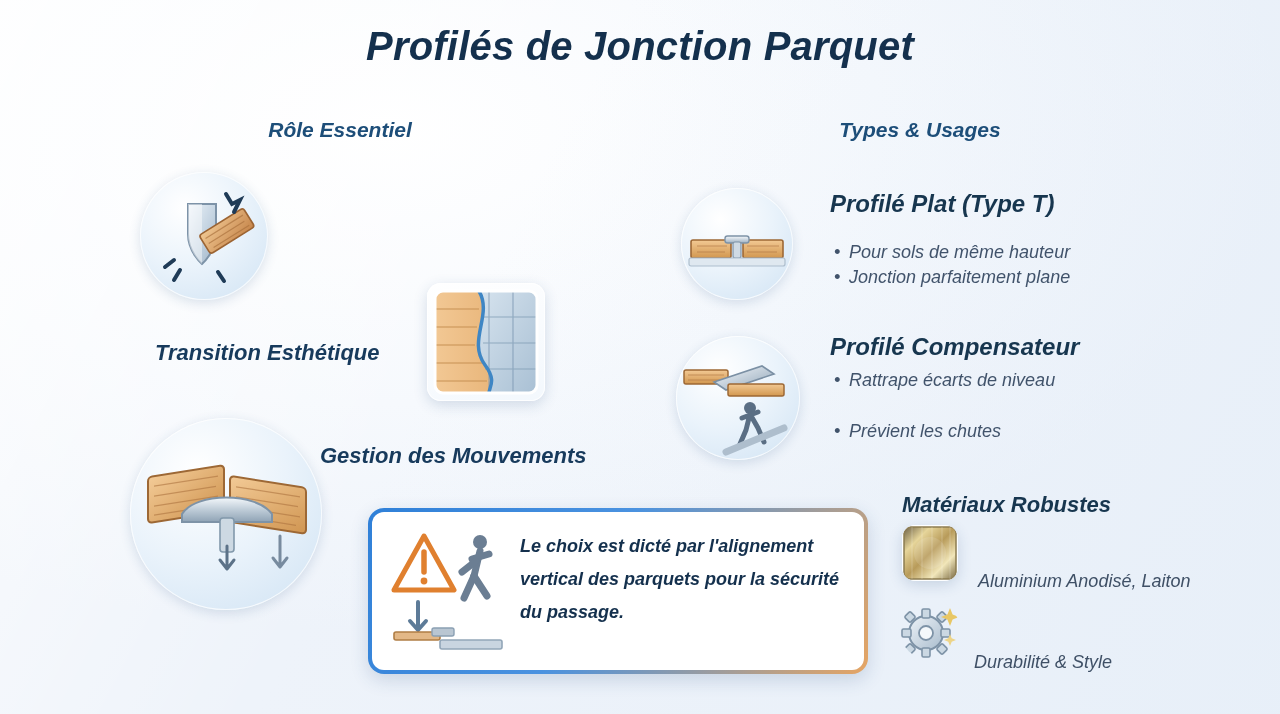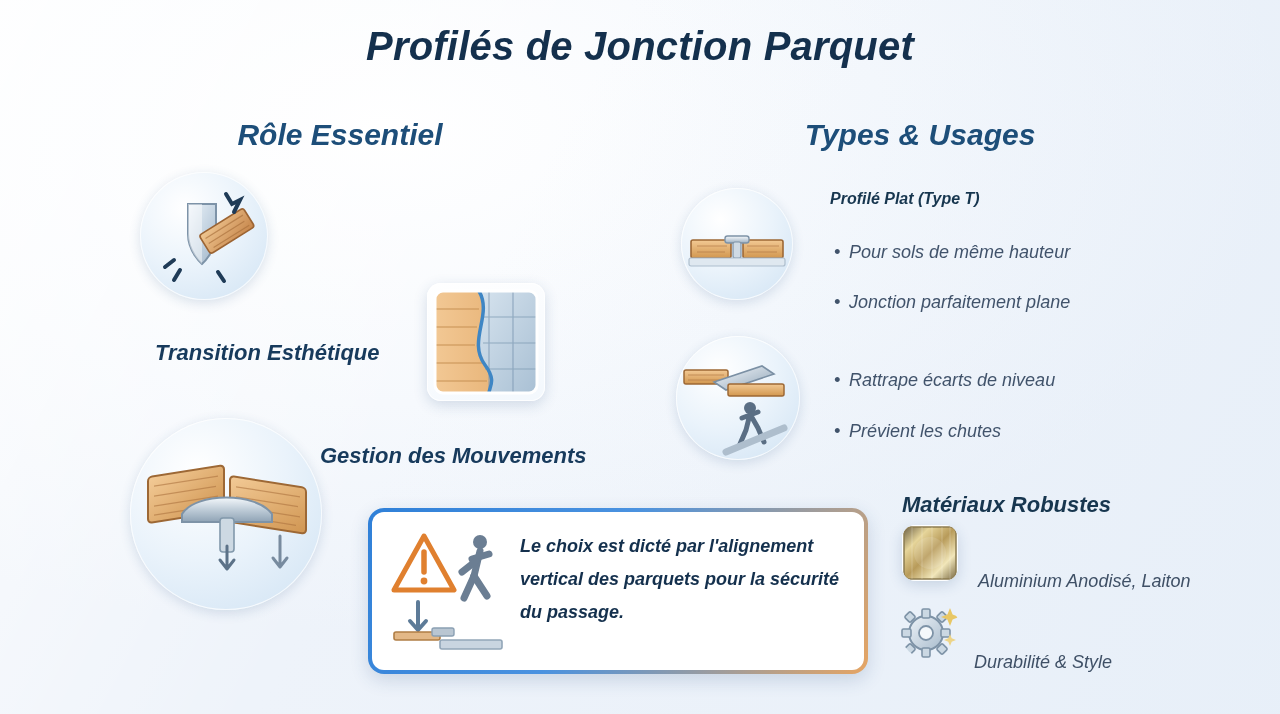--- a/index.html
+++ b/index.html
@@ -36,21 +36,21 @@
     width: 1280px;
     text-align: center;
     font-size: 40px;
     font-weight: bold;
     color: #14304d;
     letter-spacing: 0.2px;
   }
 
   .section-head {
     position: absolute;
-    font-size: 30px;
+    font-size: 21px;
     font-weight: bold;
     color: #1d4e79;
   }
   .section-head.left  { top: 118px; left: 165px; width: 350px; text-align: center; }
   .section-head.right { top: 118px; left: 745px; width: 350px; text-align: center; }
 
   
   .badge {
     position: absolute;
     border-radius: 50%;
@@ -74,21 +74,21 @@
     position: absolute;
     font-size: 22px;
     font-weight: bold;
     color: #173a5c;
     white-space: nowrap;
   }
 
   
   .rc-title {
     position: absolute;
-    font-size: 16px;
+    font-size: 24px;
     font-weight: bold;
     color: #17364f;
     white-space: nowrap;
   }
   .rc-bullet {
     position: absolute;
     font-size: 18px;
     color: #41536b;
     white-space: nowrap;
   }
@@ -261,21 +261,21 @@
       <rect x="44" y="48" width="24" height="7" rx="2.5" fill="url(#mt2)" stroke="#7e93a7" stroke-width="1.4"></rect>
       <rect x="52" y="54" width="8" height="16" rx="2" fill="#cfdae4" stroke="#7e93a7" stroke-width="1.2"></rect>
       <rect x="8" y="70" width="96" height="8" rx="2" fill="#dfe8f0" stroke="#aebecd" stroke-width="1.2"></rect>
     </svg>
   </div>
   <div class="rc-title" style="left:830px; top:190px;">Profilé Plat (Type T)</div>
   <div class="rc-bullet" style="left:834px; top:229px;margin-top:13px;">
     <span class="dot">•</span>
     <span>Pour sols de même hauteur</span>
   </div>
-  <div class="rc-bullet" style="left:834px; top:267px;margin-top:25px;">
+  <div class="rc-bullet" style="left:834px; top:267px;">
     <span class="dot">•</span>
     <span>Jonction parfaitement plane</span>
   </div>
 
   <div class="badge" style="left:676px; top:336px; width:124px; height:124px;">
     <svg viewBox="0 0 124 124">
       <defs>
         <linearGradient id="wp3" x1="0" y1="0" x2="0" y2="1">
           <stop offset="0%" stop-color="#f2c994"></stop>
           <stop offset="100%" stop-color="#d2974f"></stop>
@@ -287,20 +287,21 @@
       </defs>
       <rect x="8" y="34" width="44" height="14" rx="2" fill="url(#wp3)" stroke="#9d6835" stroke-width="1.5"></rect>
       <path d="M12 39 H48 M12 44 H46" stroke="#ad7440" stroke-width="1" opacity="0.6"></path>
       <path d="M38 46 L86 30 L98 38 L50 54 Z" fill="url(#mt3)" stroke="#7b90a4" stroke-width="1.6"></path>
       <rect x="52" y="48" width="56" height="12" rx="2" fill="url(#wp3)" stroke="#9d6835" stroke-width="1.5"></rect>
       <circle cx="74" cy="72" r="6" fill="#5a6e84"></circle>
       <path d="M74 78 L70 94 M74 78 L82 92 M70 94 L64 108 M82 92 L88 106 M66 82 L82 76" stroke="#5a6e84" stroke-width="5" stroke-linecap="round" fill="none"></path>
       <path d="M50 116 L108 92" stroke="#aebecd" stroke-width="7" stroke-linecap="round"></path>
     </svg>
   </div>
+  <div class="rc-title" style="left:830px; top:333px;">Profilé Compensateur</div>
   <div class="rc-bullet" style="left:834px; top:370px;">
     <span class="dot">•</span>
     <span>Rattrape écarts de niveau</span>
   </div>
   <div class="rc-bullet" style="left:834px; top:421px;">
     <span class="dot">•</span>
     <span>Prévient les chutes</span>
   </div>
 
   <div class="mat-title" style="left:902px; top:492px;">Matériaux Robustes</div>

